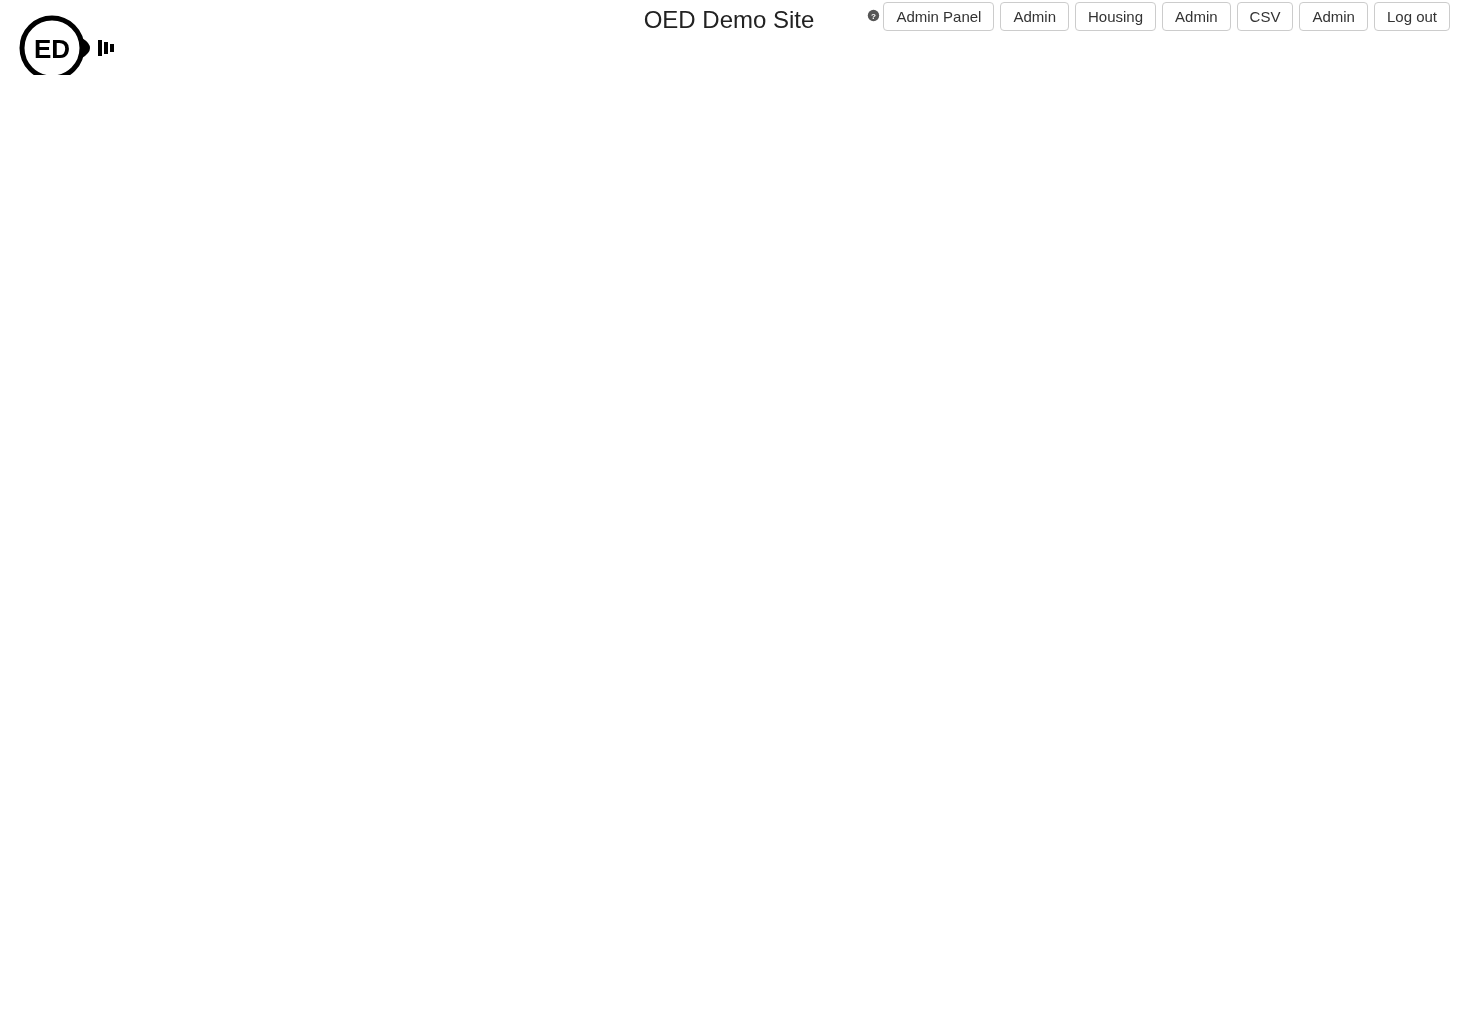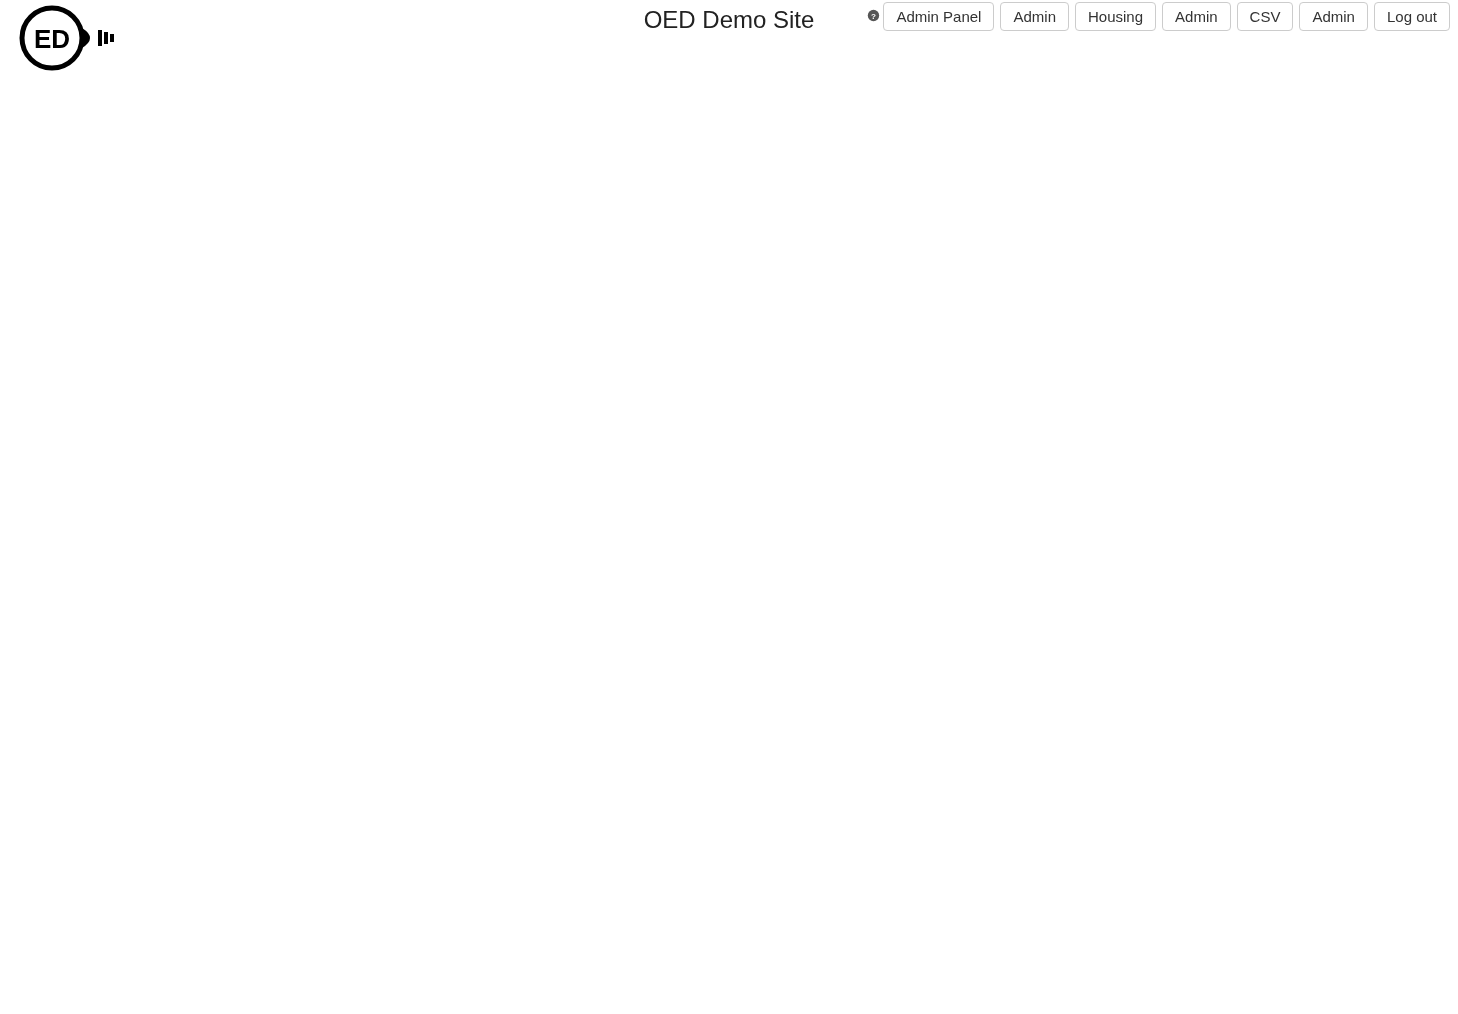--- a/index.html
+++ b/index.html
@@ -9,21 +9,21 @@
       width: 1458px;
       position: relative;
     }
     
     .header {
       position: relative;
       height: 75px;
     }
     .logo {
       position: absolute;
-      top: 4px;
+      top: 14px;
       left: 18px;
     }
     .page-title {
       position: absolute;
       top: 6px;
       left: 50%;
       transform: translateX(-50%);
       font-size: 24px;
       font-weight: 500;
       color: #222;

